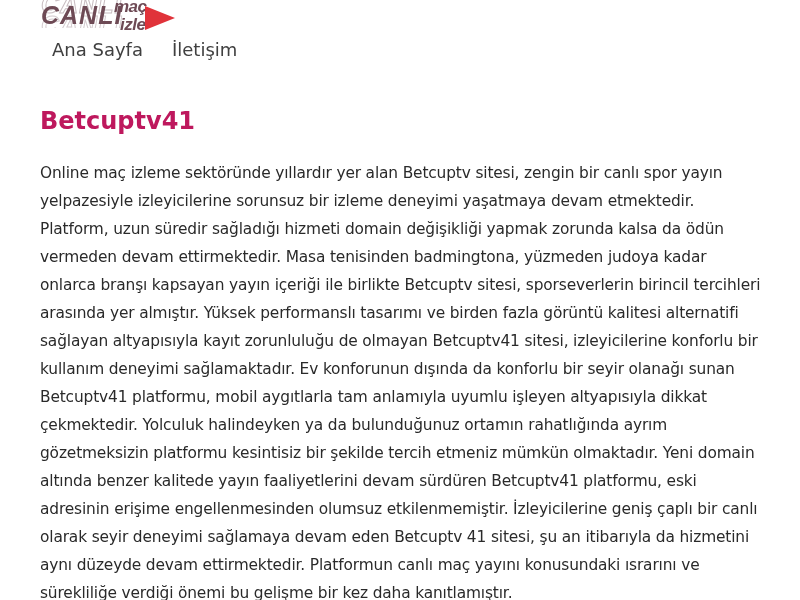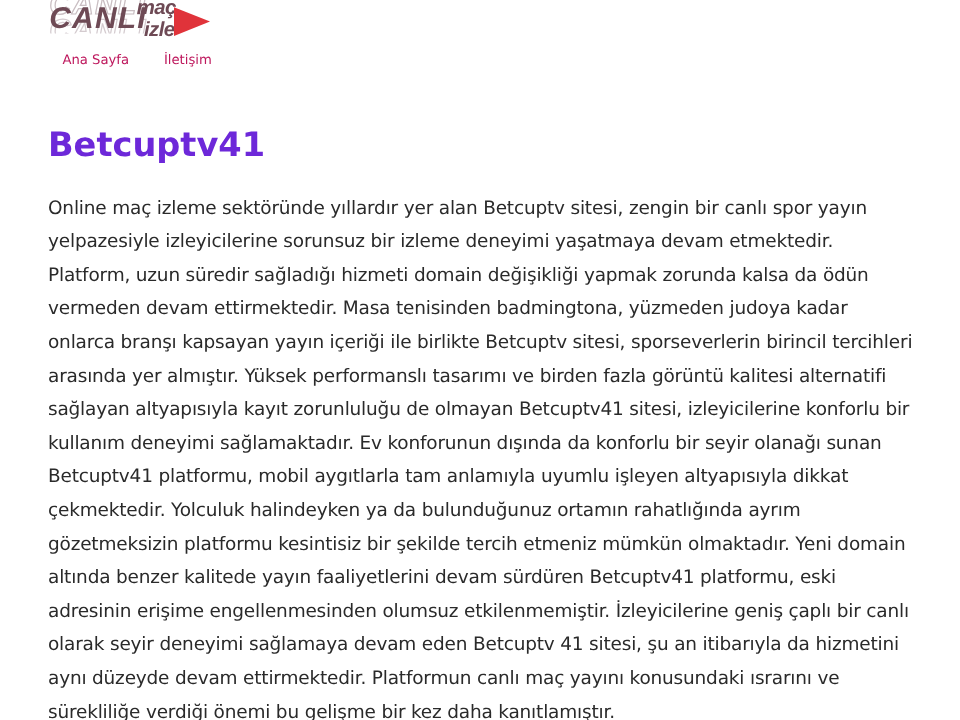--- a/index.html
+++ b/index.html
@@ -18,23 +18,23 @@
     font-weight: bold; font-size: 25px; color: transparent; -webkit-text-stroke: 1px #d4cbcf;
     letter-spacing: 1px; line-height: 25px; clip-path: inset(0 0 40% 0); }
   .logo-mac { position: absolute; left: 74px; top: -2px; font-family: "Liberation Sans", sans-serif;
     font-weight: bold; font-size: 17px; color: #6e4a55; line-height: 17px; letter-spacing: -0.5px; }
   .logo-izle { position: absolute; left: 80px; top: 16px; font-family: "Liberation Sans", sans-serif;
     font-weight: bold; font-size: 17px; color: #6e4a55; line-height: 17px; letter-spacing: -0.5px; }
   .logo-play { position: absolute; left: 105px; top: 6px; width: 0; height: 0;
     border-top: 12px solid transparent; border-bottom: 12px solid transparent;
     border-left: 30px solid #e0333a; }
   .nav { position: absolute; left: 12px; top: 42px; display: flex; gap: 29px; }
-  .nav a { font-size: 11px; color: #be185d; text-decoration: none; line-height: 16px; }
-  h1 { position: absolute; left: 40px; top: 104px; margin: 0; font-size: 28px; font-weight: bold;
-    color: #6d28d9; line-height: 34px; }
+  .nav a { font-size: 18px; color: #404040; text-decoration: none; line-height: 16px; }
+  h1 { position: absolute; left: 40px; top: 104px; margin: 0; font-size: 24px; font-weight: bold;
+    color: #be185d; line-height: 34px; }
   .content { position: absolute; left: 40px; top: 159px; width: 725px; margin: 0;
     font-size: 15.4px; line-height: 28px; color: #2a2a2a; letter-spacing: -0.15px; }
 </style>
 </head>
 <body>
 
 <div class="header">
   <a class="logo">
     <span class="logo-shadow">CANLI</span>
     <span class="logo-shadow2">CANLI</span>

